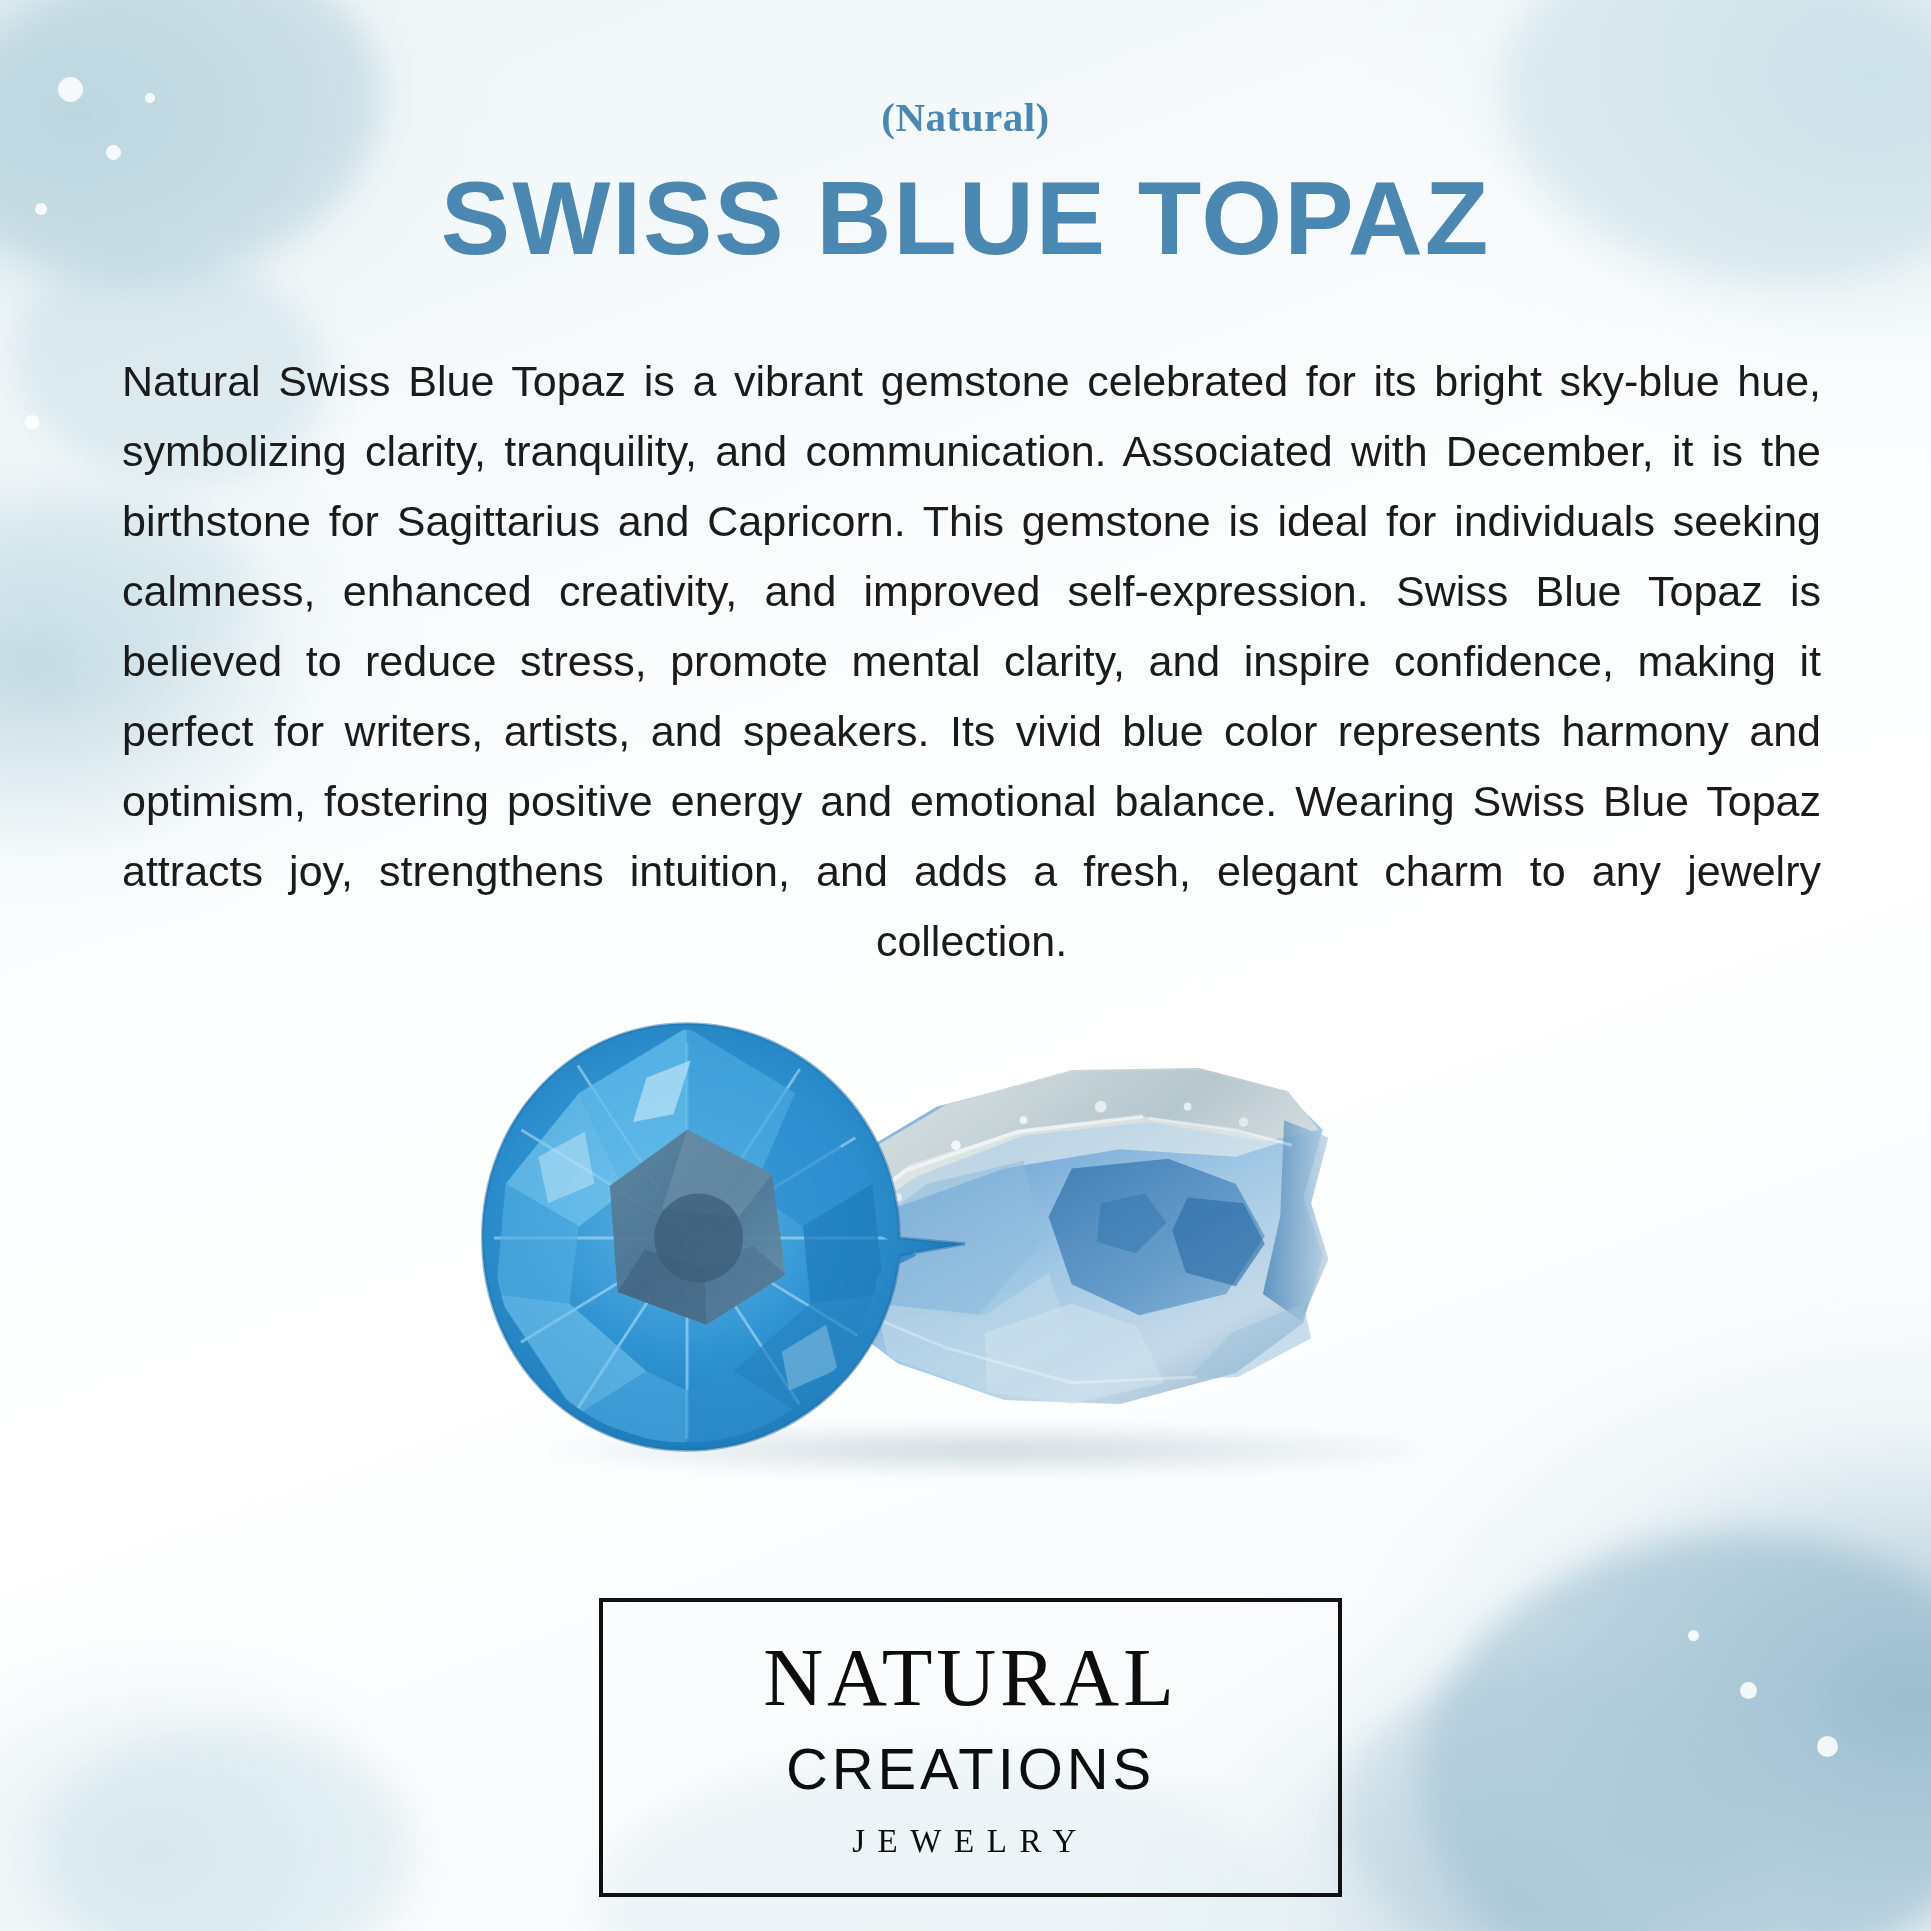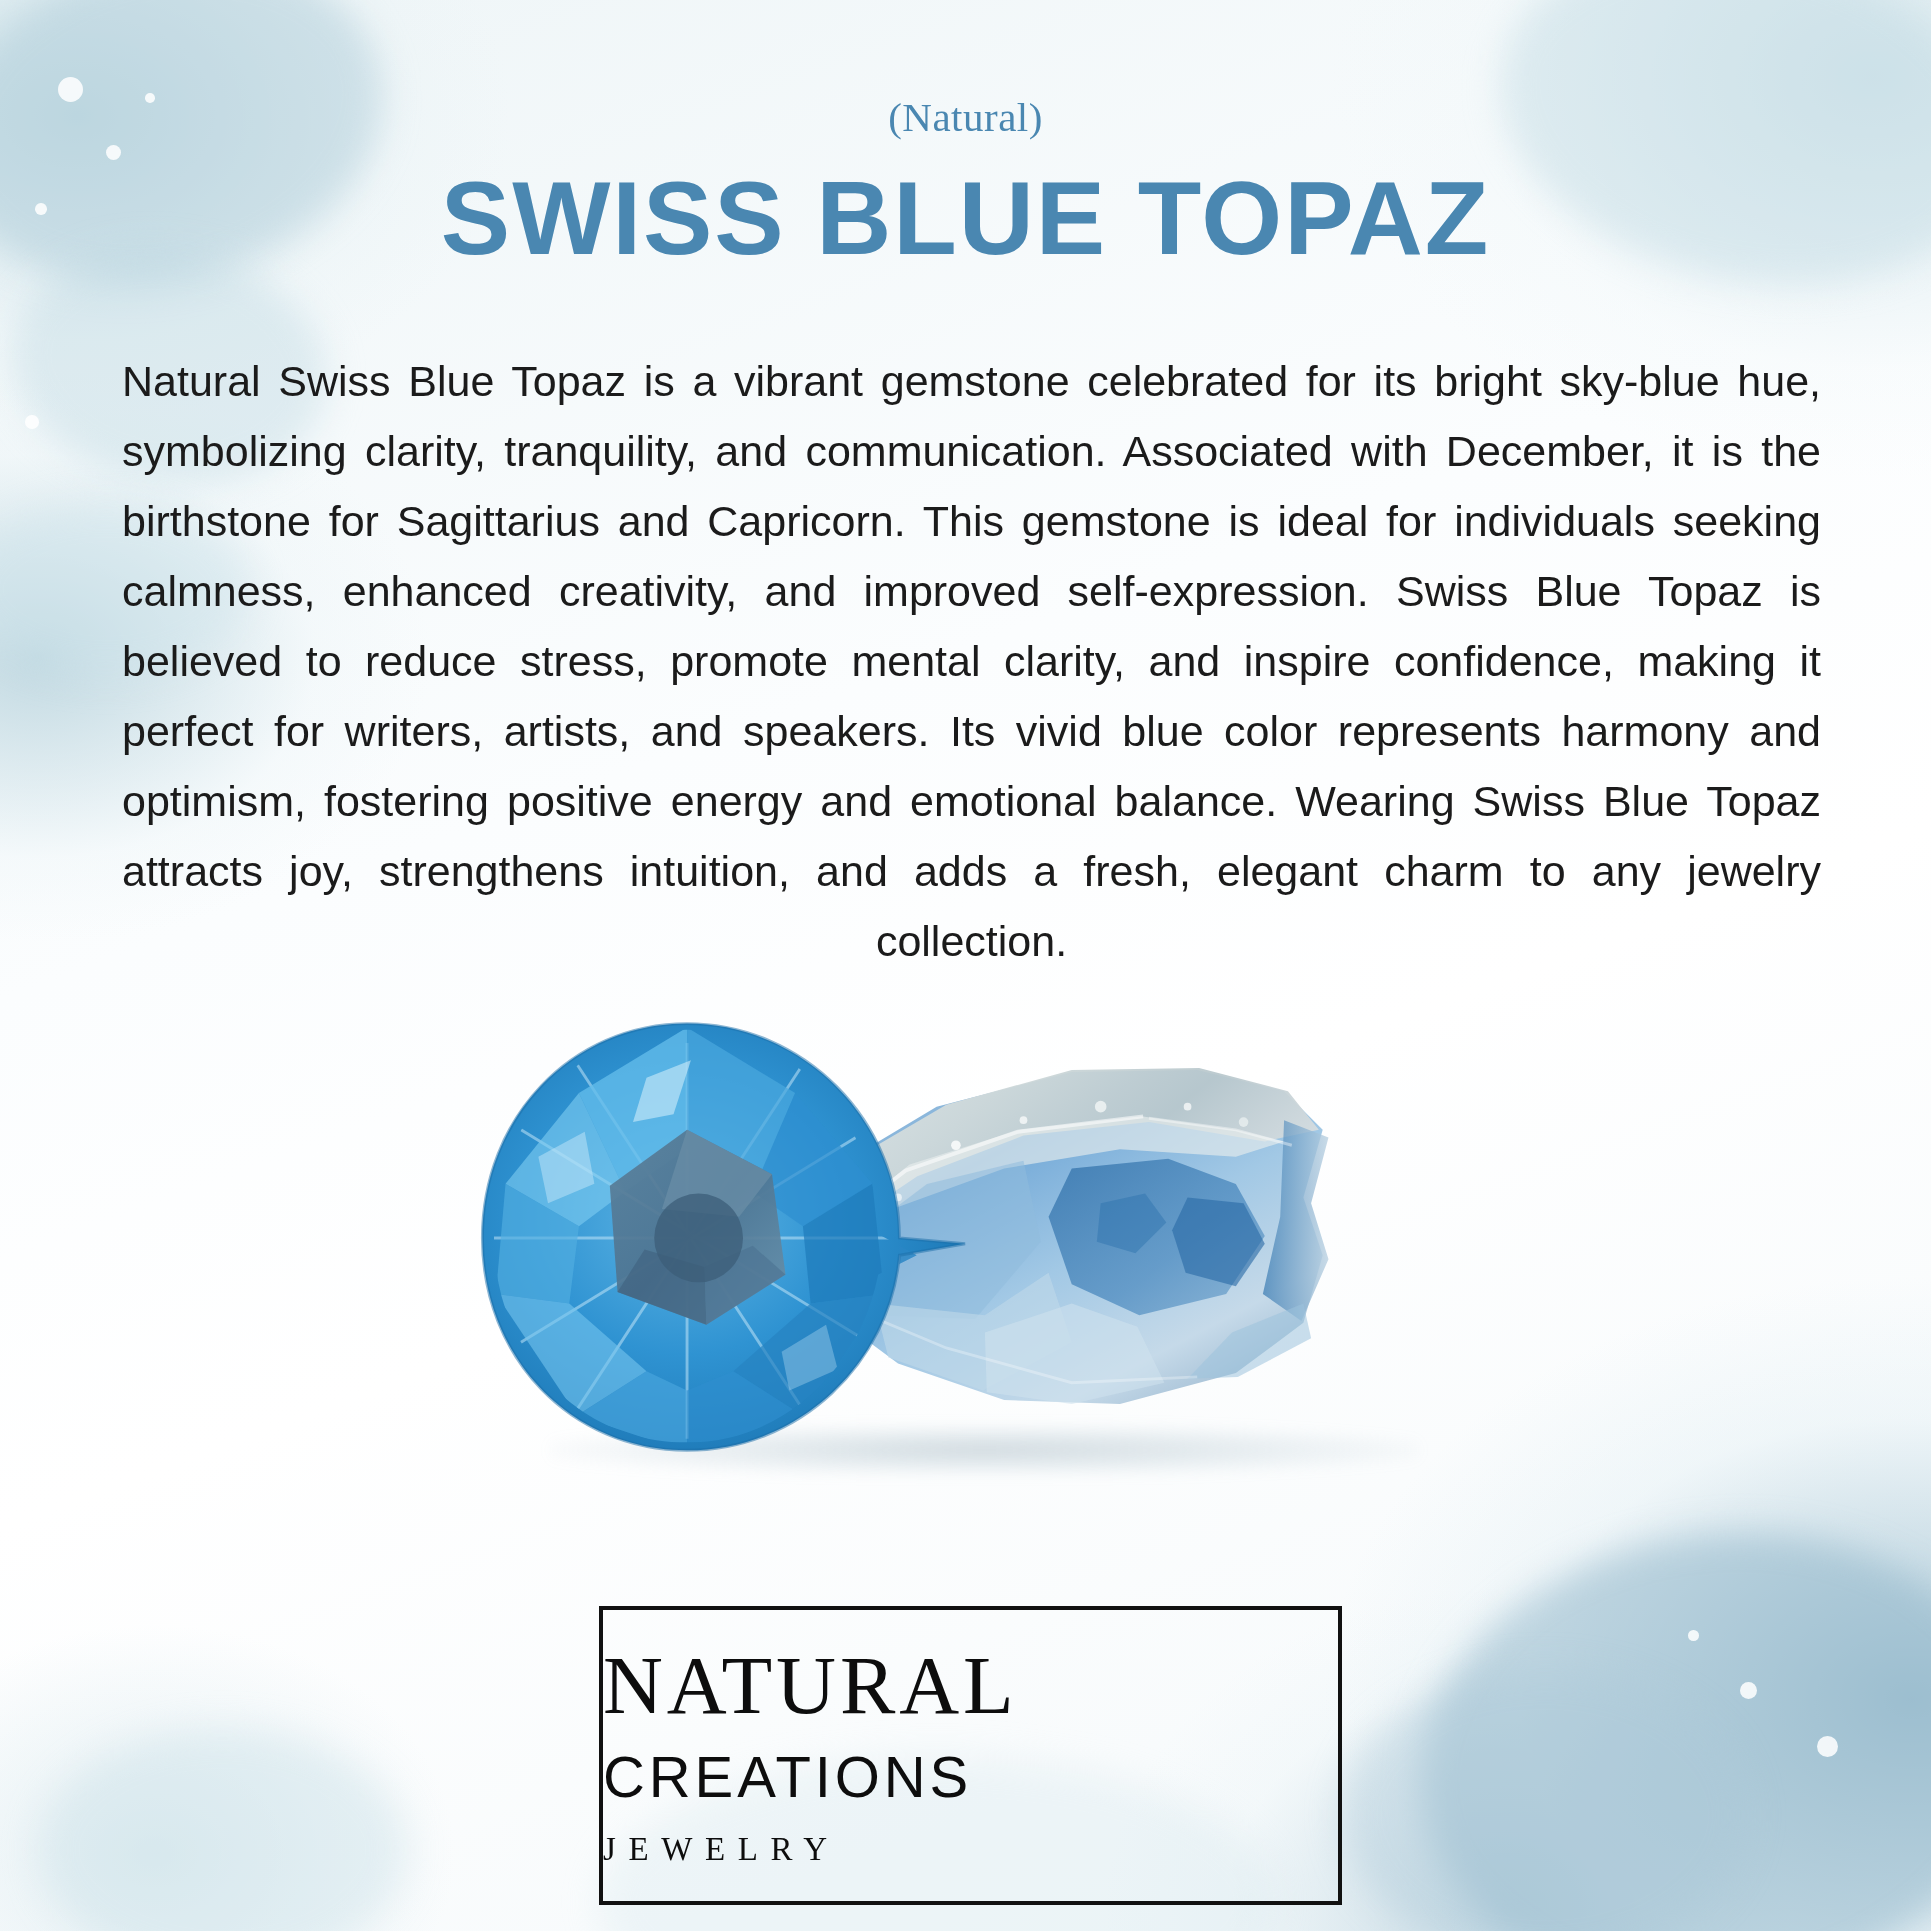--- a/index.html
+++ b/index.html
@@ -56,21 +56,21 @@
   
   .header {
     position: absolute;
     top: 93px;
     left: 0;
     width: 1931px;
     text-align: center;
   }
   .eyebrow {
     font-family: "Liberation Serif", serif;
-    font-weight: normal;
+    font-weight: bold;
     font-size: 41px;
     color: #4a87b1;
     letter-spacing: 0.5px;
   }
   .title {
     margin-top: 25px;
     font-family: Liberation Sans, sans-serif;
     font-weight: bold;
     font-size: 104px;
     line-height: 1.0;
@@ -133,22 +133,22 @@
   .logo-box {
     position: absolute;
     left: 599px;
     top: 1598px;
     width: 743px;
     height: 299px;
     border: 4.8px solid #111111;
     box-sizing: border-box;
     display: flex;
     flex-direction: column;
+    align-items: center;
     justify-content: center;
-    margin-top: 8px;
   }
   .logo-line1 {
     font-family: "Liberation Serif", serif;
     font-size: 83px;
     letter-spacing: 3.9px;
     color: #0d0d0d;
     line-height: 1.0;
   }
   .logo-line2 {
     font-family: Liberation Sans, sans-serif;

